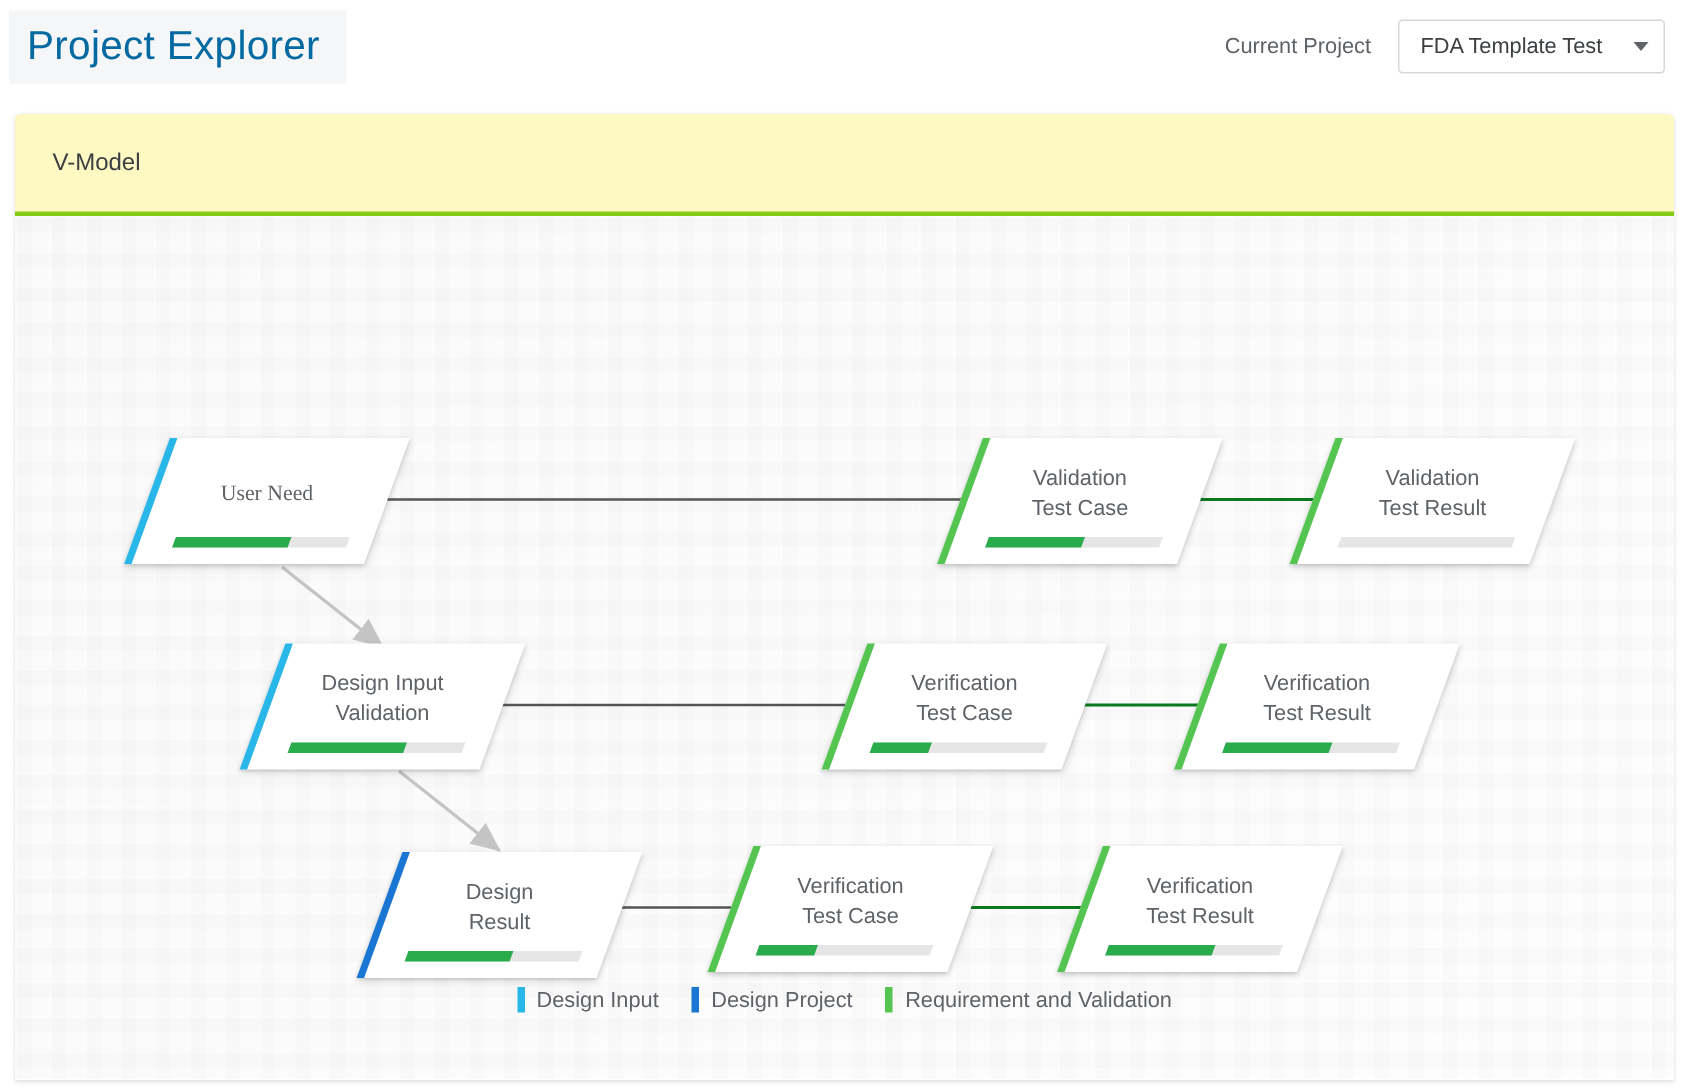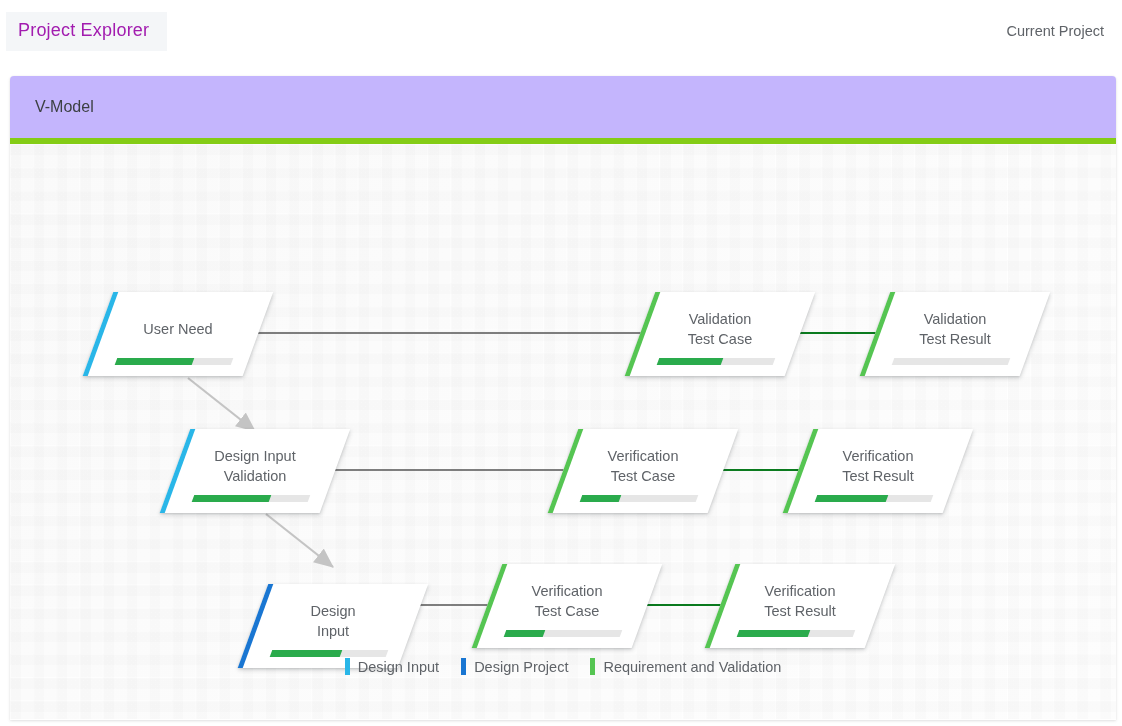--- a/index.html
+++ b/index.html
@@ -21,36 +21,36 @@
     left: 0; top: 0;
     width: 1122px;
     height: 62px;
     background: #ffffff;
     display: flex;
     align-items: center;
   }
   .page-title {
     margin-left: 6px;
     padding: 8px 18px 10px 12px;
-    font-size: 18px;
-    color: #a21caf;
+    font-size: 27px;
+    color: #0369a1;
     background: #f4f6f8;
     letter-spacing: .2px;
     white-space: nowrap;
   }
   .header-right {
     margin-left: auto;
     display: flex;
     align-items: center;
     padding-right: 12px;
   }
   .current-project-label {
     font-size: 14.5px;
     color: #5f6368;
-    margin-right: 6px;
+    margin-right: 18px;
     white-space: nowrap;
   }
   .project-select {
     width: 178px;
     height: 36px;
     border: 1px solid #d4d7db;
     border-radius: 3px;
     background: #fff;
     display: flex;
     align-items: center;
@@ -82,22 +82,22 @@
     border-radius: 4px 4px 0 0;
     box-shadow: 0 1px 3px rgba(60,64,67,.16), 0 0 1px rgba(60,64,67,.10);
     overflow: hidden;
   }
   .card-header {
     height: 68px;
     display: flex;
     align-items: center;
     padding-left: 25px;
     box-sizing: border-box;
-    background: #c4b5fd;
-    border-bottom: 6px solid #84cc16;
+    background: #fef9c3;
+    border-bottom: 3px solid #84cc16;
   }
   .card-title {
     font-size: 16px;
     color: #3c4043;
   }
   .canvas {
     position: relative;
     width: 1106px;
     height: 575px;
     background-color: #fcfcfc;
@@ -199,20 +199,24 @@
     white-space: nowrap;
   }
 </style>
 </head>
 <body>
 
 <div class="header">
   <div class="page-title">Project Explorer</div>
   <div class="header-right">
     <div class="current-project-label">Current Project</div>
+    <div class="project-select">
+      <div class="project-select-value">FDA Template Test</div>
+      <div class="caret"></div>
+    </div>
   </div>
 </div>
 
 <div class="card">
   <div class="card-header">
     <div class="card-title">V-Model</div>
   </div>
 
   <div class="canvas" id="canvas">
 
@@ -240,21 +244,21 @@
       <line x1="396" y1="461" x2="504" y2="461" stroke="#555555" stroke-width="1.7" marker-end="url(#ah-gray)"></line>
 
       <line x1="620" y1="461" x2="738" y2="461" stroke="#0a7a1e" stroke-width="1.9" marker-end="url(#ah-green)"></line>
 
       <line x1="178" y1="234" x2="245" y2="287" stroke="#c4c4c4" stroke-width="2.2" marker-end="url(#ah-light)"></line>
 
       <line x1="256" y1="370" x2="323" y2="423" stroke="#c4c4c4" stroke-width="2.2" marker-end="url(#ah-light)"></line>
     </svg>
 
     <div id="node-layer">
-        <div class="node" style="left: 88px; top: 148px;">
+        <div class="node" style="left: 88px; top: 148px; font-family: Liberation Serif, serif;">
           <div class="node-skew">
             <div class="node-accent" style="background: rgb(41, 182, 232);"></div>
           </div>
           <div class="node-label">
             <span>User Need</span>
           </div>
           <div class="progress-track">
             <div class="progress-fill" style="width: 66%; background: rgb(42, 171, 76);"></div>
           </div>
         </div>
@@ -311,27 +315,27 @@
             <div class="node-accent" style="background: rgb(85, 197, 82);"></div>
           </div>
           <div class="node-label">
             <span>Verification</span>
             <span>Test Result</span>
           </div>
           <div class="progress-track">
             <div class="progress-fill" style="width: 61%; background: rgb(42, 171, 76);"></div>
           </div>
         </div>
-        <div class="node" style="left: 243px; top: 440px; text-decoration: underline;">
+        <div class="node" style="left: 243px; top: 424px; text-decoration: underline;">
           <div class="node-skew">
             <div class="node-accent" style="background: rgb(25, 118, 210);"></div>
           </div>
           <div class="node-label">
             <span>Design</span>
-            <span>Input</span>
+            <span>Result</span>
           </div>
           <div class="progress-track">
             <div class="progress-fill" style="width: 60%; background: rgb(42, 171, 76);"></div>
           </div>
         </div>
         <div class="node" style="left: 477px; top: 420px;">
           <div class="node-skew">
             <div class="node-accent" style="background: rgb(85, 197, 82);"></div>
           </div>
           <div class="node-label">

